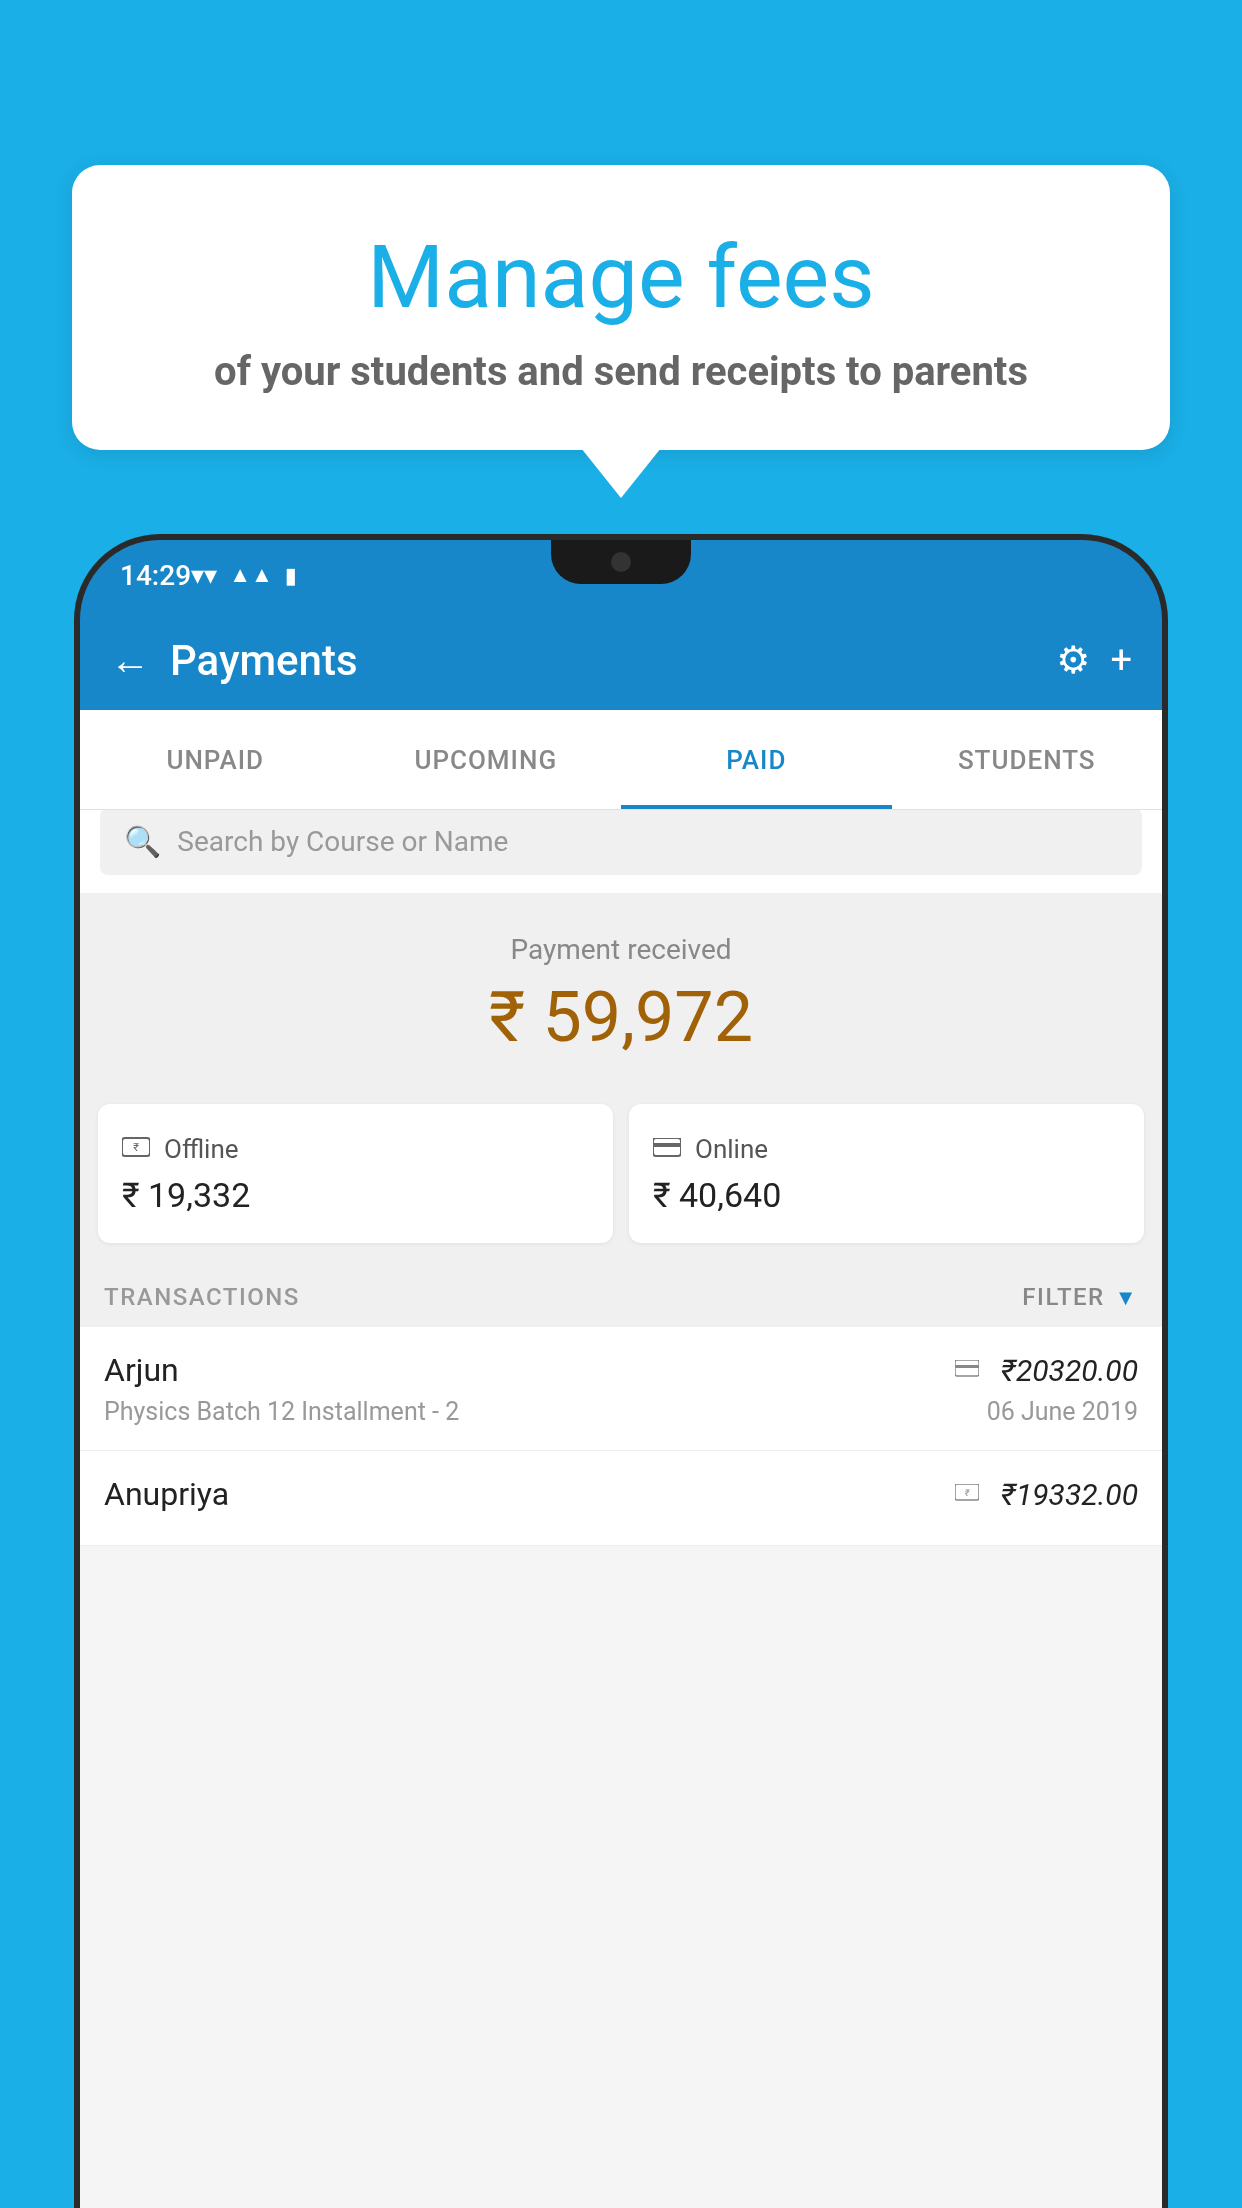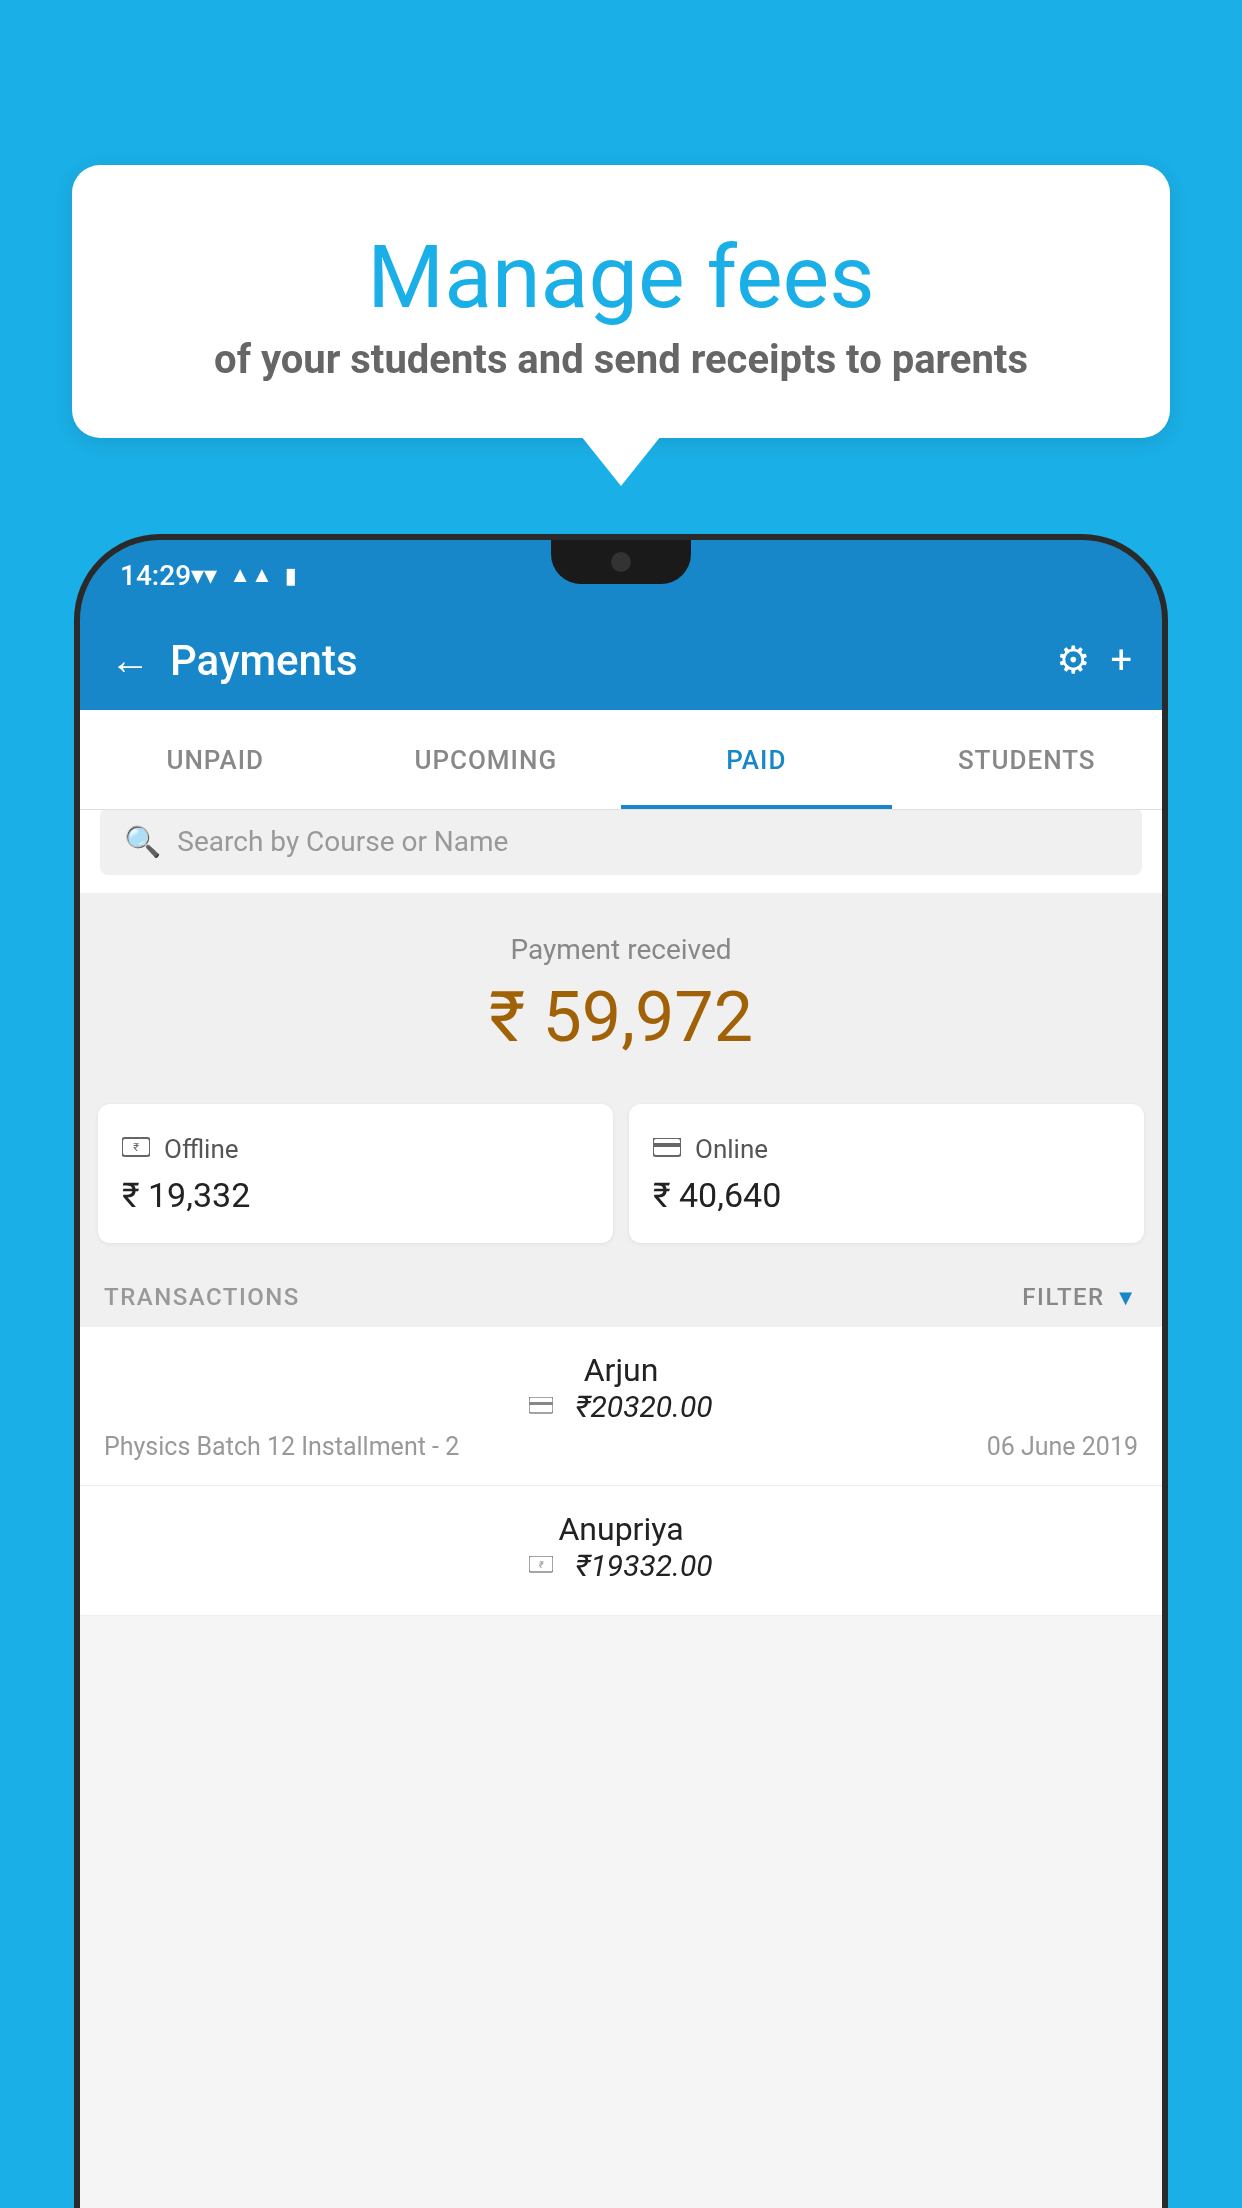--- a/index.html
+++ b/index.html
@@ -36,21 +36,21 @@
       height: 0;
       border-left: 40px solid transparent;
       border-right: 40px solid transparent;
       border-top: 50px solid white;
     }
 
     .bubble-title {
       font-size: 88px;
       color: #1AAFE6;
       font-weight: 400;
-      margin-bottom: 8px;
+      margin-bottom: 20px;
     }
 
     .bubble-subtitle {
       font-size: 40px;
       color: #666;
       font-weight: 700;
     }
 
     
     .phone-frame {
@@ -316,21 +316,20 @@
     .transaction-row {
       padding: 24px 24px;
       border-bottom: 1px solid #eee;
     }
 
     .transaction-top {
       display: flex;
       align-items: center;
       justify-content: space-between;
       margin-bottom: 8px;
-      flex-direction: column;
     }
 
     .transaction-name {
       font-size: 32px;
       color: #222;
       font-weight: 400;
     }
 
     .transaction-amount-wrapper {
       display: flex;

